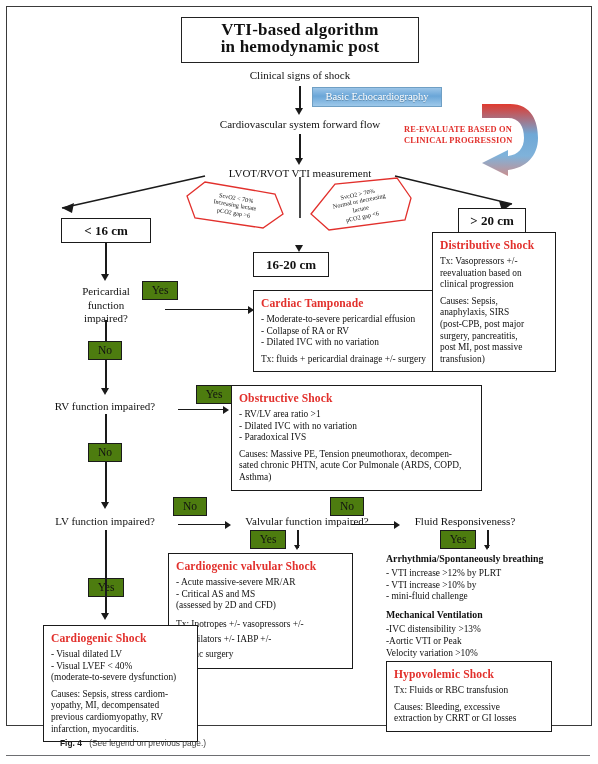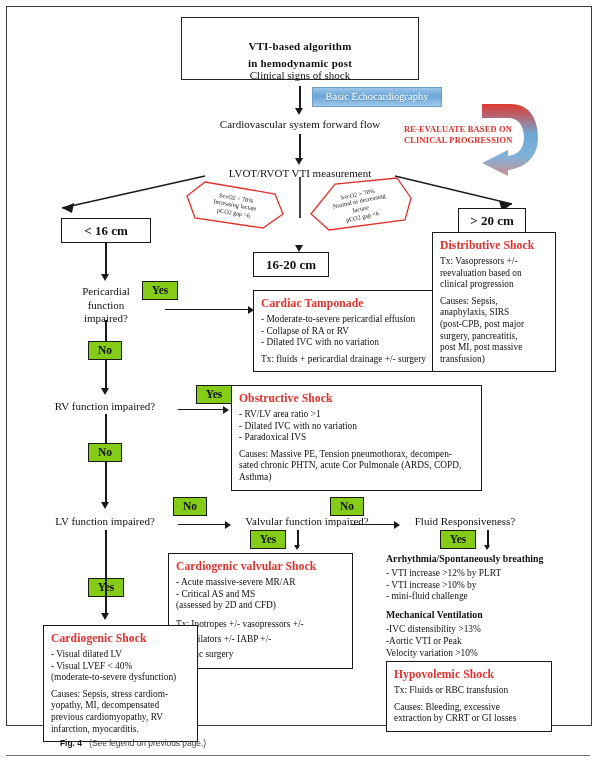--- a/index.html
+++ b/index.html
@@ -16,39 +16,39 @@
   }
   .footrule{position:absolute;left:6px;top:755px;width:584px;height:1px;background:#6d6e71;}
 
   .node{position:absolute;box-sizing:border-box;}
 
   
   .title-box{
     border:1px solid #222;
     text-align:center;
     font-weight:bold;
-    font-size:11px;
+    font-size:17px;
     line-height:17px;
-    padding:20px 10px 7px;
+    padding:3px 10px 7px;
     letter-spacing:.2px;
   }
 
   
   .plain{
     text-align:center;font-size:11px;line-height:13.5px;
   }
 
   
   .valbox{
     border:1.6px solid #1a1a1a;text-align:center;font-weight:bold;
     font-size:13px;line-height:15px;padding:4px 8px;background:#fff;
   }
   .yesno{
-    border:1.4px solid #1a1a1a;text-align:center;font-weight:bold;
-    font-size:11.5px;line-height:13px;padding:2px 7px;background:#84cc16;
+    border:1.4px solid #1a1a1a;text-align:center;font-weight:normal;
+    font-size:11.5px;line-height:13px;padding:2px 7px;background:#4d7c0f;
   }
 
   
   .bluebar{
     background:linear-gradient(to bottom,#9cc5e8 0%,#6aa6d8 45%,#9ec9ea 100%);
     border:1px solid #6f9fc4;
     color:#fff;font-size:10.5px;line-height:14px;text-align:center;
     padding:2px 6px;
     text-shadow:0 1px 0 rgba(0,0,0,.25);
   }

